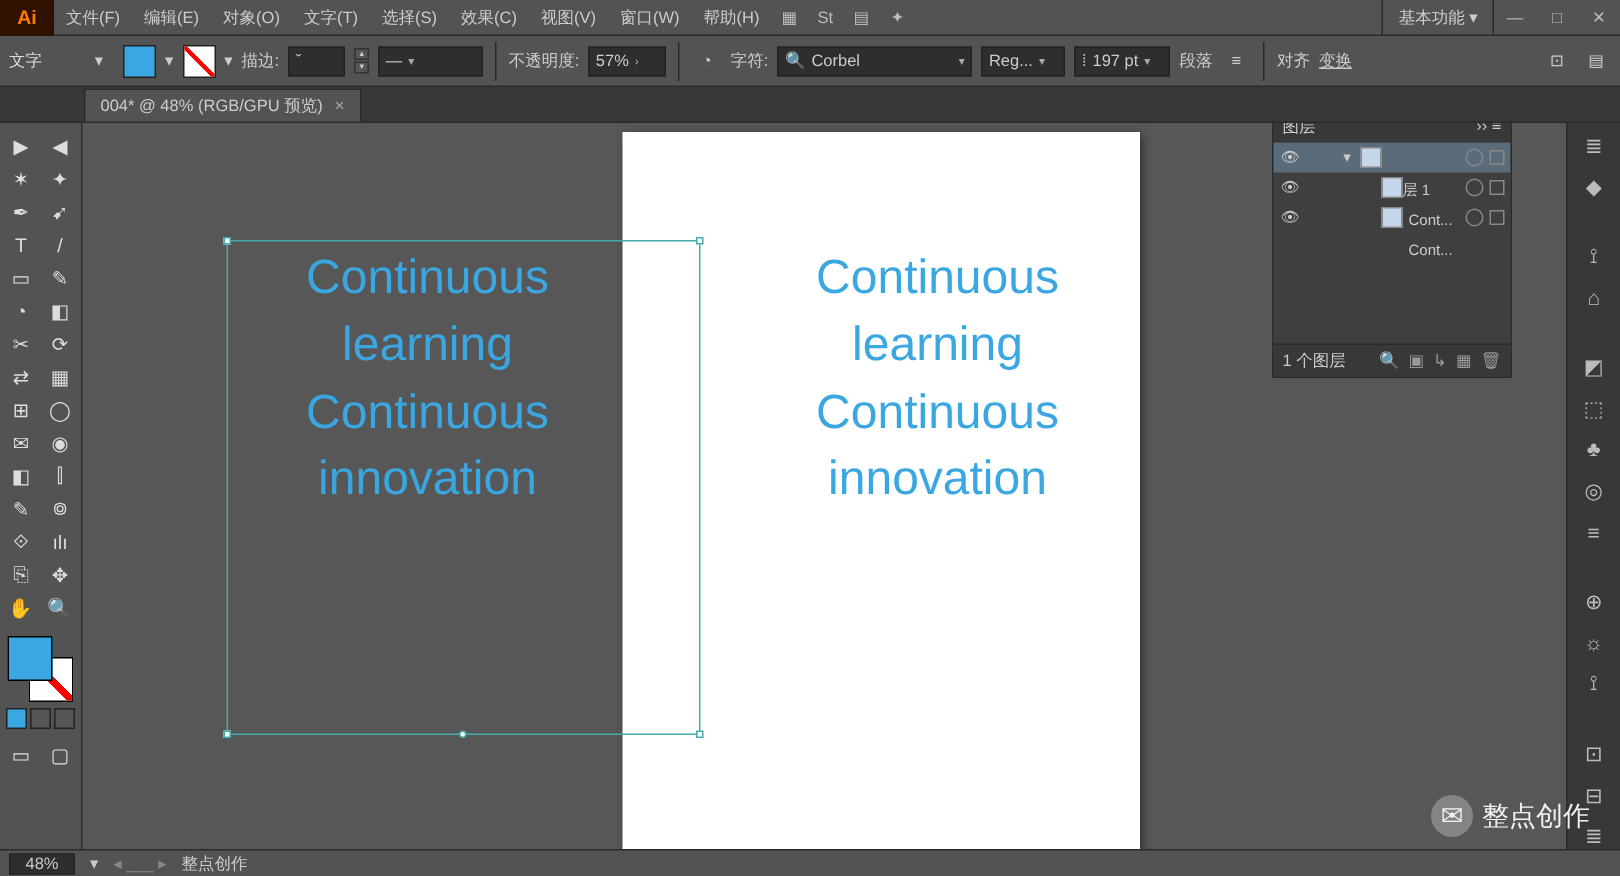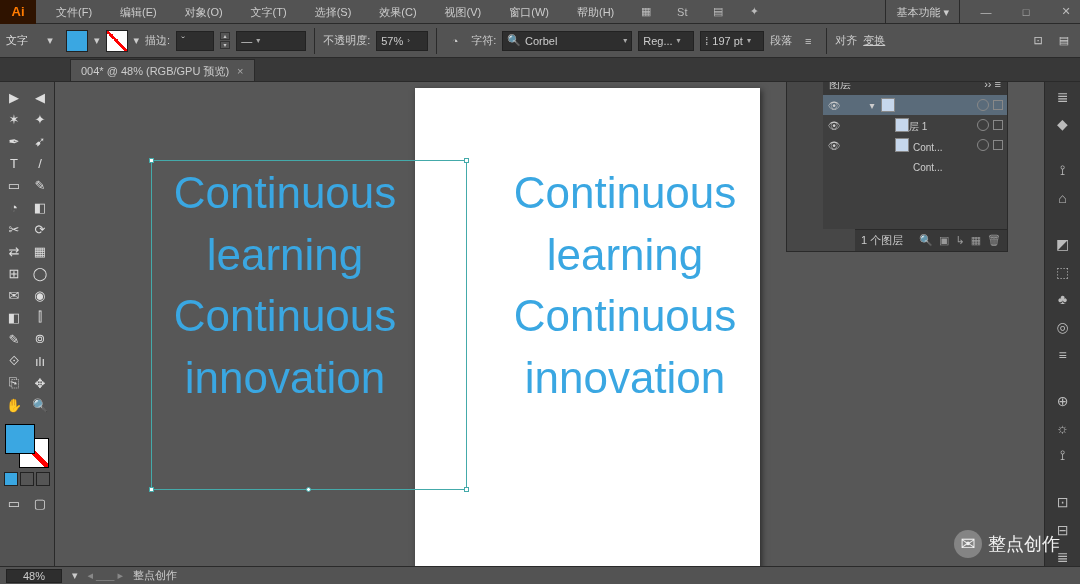--- a/index.html
+++ b/index.html
@@ -10,86 +10,86 @@
     --panel:#474747;
     --border:#2a2a2a;
     --txt:#ccc;
     --txt2:#999;
     --accent:#3aa7e2;
     --row-sel:#5a6b7a;
   }
   *{box-sizing:border-box;font-family:"Segoe UI",Arial,sans-serif;}
   html,body{margin:0;padding:0;width:1080px;height:584px;overflow:hidden;background:var(--bg3);color:var(--txt);font-size:11px;}
   
-  #menubar{height:24px;background:var(--bg2);display:flex;align-items:center;gap:12px;border-bottom:1px solid var(--border);}
+  #menubar{height:24px;background:var(--bg2);display:flex;align-items:center;gap:0;border-bottom:1px solid var(--border);}
   #menubar .logo{width:36px;height:24px;background:#2f1300;color:#ff7b00;display:flex;align-items:center;justify-content:center;font-weight:bold;font-size:13px;}
   #menubar .mi{padding:0 8px;line-height:24px;cursor:default;}
   #menubar .spacer{flex:1;}
   #menubar .iconbtn{width:24px;height:24px;display:flex;align-items:center;justify-content:center;color:#bbb;}
   #menubar .ws{padding:0 10px;border-left:1px solid var(--border);border-right:1px solid var(--border);height:24px;line-height:24px;}
   #menubar .search{width:150px;height:18px;background:var(--bg3);border:1px solid #222;color:#888;padding:0 4px;line-height:16px;font-size:10px;margin:0 4px;}
   #menubar .wbtn{width:28px;height:24px;display:flex;align-items:center;justify-content:center;color:#bbb;}
   
   #ctrlbar{height:34px;background:var(--bg2);display:flex;align-items:center;gap:6px;padding:0 6px;border-bottom:1px solid var(--border);}
-  #ctrlbar .lbl{color:#ddd;margin-right:6px;}
+  #ctrlbar .lbl{color:#ddd;margin-right:22px;}
   .swatch{width:22px;height:22px;border:1px solid #222;position:relative;}
   .swatch.fill{background:#3aa7e2;}
   .swatch.nostroke{background:#fff;}
   .swatch.nostroke::after{content:"";position:absolute;left:0;top:0;right:0;bottom:0;background:linear-gradient(to top right,transparent 45%,red 45%,red 55%,transparent 55%);}
   .dd{height:20px;background:var(--bg4);border:1px solid #222;display:flex;align-items:center;gap:4px;padding:0 4px;color:#ccc;}
   .dd .tri{font-size:8px;color:#aaa;}
   .steppers{display:flex;flex-direction:column;gap:1px;}
   .steppers div{width:10px;height:8px;background:#555;border:1px solid #333;font-size:6px;line-height:6px;text-align:center;}
   .sep{width:1px;height:26px;background:var(--border);margin:0 2px;}
   #ctrlbar .iconbtn{width:20px;height:20px;display:flex;align-items:center;justify-content:center;}
   
-  #tabbar{height:24px;background:var(--bg3);display:flex;align-items:flex-end;padding-left:70px;border-bottom:1px solid var(--border);}
+  #tabbar{height:24px;background:var(--bg3);display:flex;align-items:flex-end;padding-left:56px;border-bottom:1px solid var(--border);}
   #tabbar .tab{height:22px;background:var(--bg2);padding:0 10px;line-height:22px;border:1px solid var(--border);border-bottom:none;display:flex;gap:8px;align-items:center;}
   #tabbar .tab .x{color:#aaa;}
   
   #main{position:absolute;top:82px;left:0;right:0;bottom:18px;display:flex;}
   
   #toolbox{width:55px;background:var(--bg2);border-right:1px solid var(--border);display:flex;flex-direction:column;padding:4px 2px;gap:2px;}
   .toolrow{display:flex;gap:2px;}
   .tool{width:24px;height:22px;display:flex;align-items:center;justify-content:center;color:#ddd;font-size:13px;position:relative;}
   .fillstroke{width:44px;height:44px;position:relative;margin:6px auto 2px;}
   .fillstroke .f{position:absolute;left:0;top:0;width:30px;height:30px;background:#3aa7e2;border:1px solid #000;}
   .fillstroke .s{position:absolute;right:0;bottom:0;width:30px;height:30px;background:#fff;border:1px solid #000;}
   .fillstroke .s::after{content:"";position:absolute;inset:0;background:linear-gradient(to top right,transparent 44%,red 44%,red 56%,transparent 56%);}
   .minirow{display:flex;gap:2px;justify-content:center;}
   .mini{width:14px;height:14px;border:1px solid #222;}
   
   #canvas-wrap{flex:1;background:#575757;position:relative;overflow:hidden;}
   #artboard{position:absolute;left:360px;top:6px;width:345px;height:490px;background:#fff;box-shadow:2px 2px 6px rgba(0,0,0,.5);}
-  .canvas-text{position:absolute;font-family:Corbel,"Segoe UI",sans-serif;color:#3aa7e2;font-size:44px;line-height:1.4;text-align:center;}
+  .canvas-text{position:absolute;font-family:Corbel,"Segoe UI",sans-serif;color:#3aa7e2;font-size:32px;line-height:1.4;text-align:center;}
   #txt-on{left:440px;top:80px;width:260px;}
   #txt-off{left:100px;top:80px;width:260px;}
   .sel-box{position:absolute;border:1px solid #4aa;}
   .sel-box .h{position:absolute;width:5px;height:5px;background:#fff;border:1px solid #4aa;}
   
   #rightstrip{width:36px;background:var(--bg3);display:flex;flex-direction:column;align-items:center;padding-top:6px;gap:10px;border-left:1px solid var(--border);}
   #rightstrip .ric{width:24px;height:24px;display:flex;align-items:center;justify-content:center;color:#bbb;font-size:14px;}
   #rightstrip .gap{height:12px;}
-  #layerspanel{width:222px;background:var(--panel);border:1px solid var(--border);display:flex;flex-direction:column;position:absolute;right:36px;top:-10px;height:180px;padding-left:36px;}
+  #layerspanel{width:160px;background:var(--panel);border:1px solid var(--border);display:flex;flex-direction:column;position:absolute;right:36px;top:-10px;height:180px;}
   #layerspanel .hdr{height:22px;background:var(--bg3);display:flex;align-items:center;padding:0 6px;justify-content:space-between;}
   #layerspanel .rows{flex:1;background:#3f3f3f;overflow:hidden;}
   .lrow{height:20px;display:flex;align-items:center;gap:4px;padding:0 4px;font-size:10px;}
   .lrow.sel{background:var(--row-sel);}
   .lrow .eye{width:14px;text-align:center;}
   .lrow .lock{width:14px;}
   .lrow .tw{width:10px;text-align:center;color:#ccc;}
   .lrow .thumb{width:14px;height:14px;background:#c6d7ec;border:1px solid #888;}
   .lrow .nm{flex:1;overflow:hidden;text-overflow:ellipsis;white-space:nowrap;margin-top:44px;}
   .lrow .targ{width:12px;height:12px;border:1px solid #888;border-radius:50%;}
   .lrow .sq{width:10px;height:10px;border:1px solid #888;}
-  #layerspanel .ftr{height:22px;background:var(--bg3);display:flex;align-items:center;gap:6px;padding:0 6px;justify-content:space-between;border-top:1px solid var(--border);margin-left:32px;}
+  #layerspanel .ftr{height:22px;background:var(--bg3);display:flex;align-items:center;gap:6px;padding:0 6px;justify-content:space-between;border-top:1px solid var(--border);}
   #layerspanel .ftr .ricons{display:flex;gap:6px;color:#999;}
   
   #status{position:absolute;left:0;right:0;bottom:0;height:18px;background:var(--bg2);display:flex;align-items:center;gap:10px;padding:0 6px;color:#ccc;border-top:1px solid var(--border);}
-  #status .zoom{width:56px;height:14px;background:var(--bg4);border:1px solid #222;text-align:center;line-height:12px;}
+  #status .zoom{width:44px;height:14px;background:var(--bg4);border:1px solid #222;text-align:center;line-height:12px;}
   
   #wm{position:absolute;right:20px;bottom:26px;color:#fff;font-size:18px;display:flex;align-items:center;gap:6px;opacity:.92;}
   #wm .b{width:28px;height:28px;background:#888;border-radius:50%;display:flex;align-items:center;justify-content:center;}
 </style>
 </head>
 <body>
 
 <div id="menubar">
   <div class="logo">Ai</div>
   <div class="mi">文件(F)</div>

